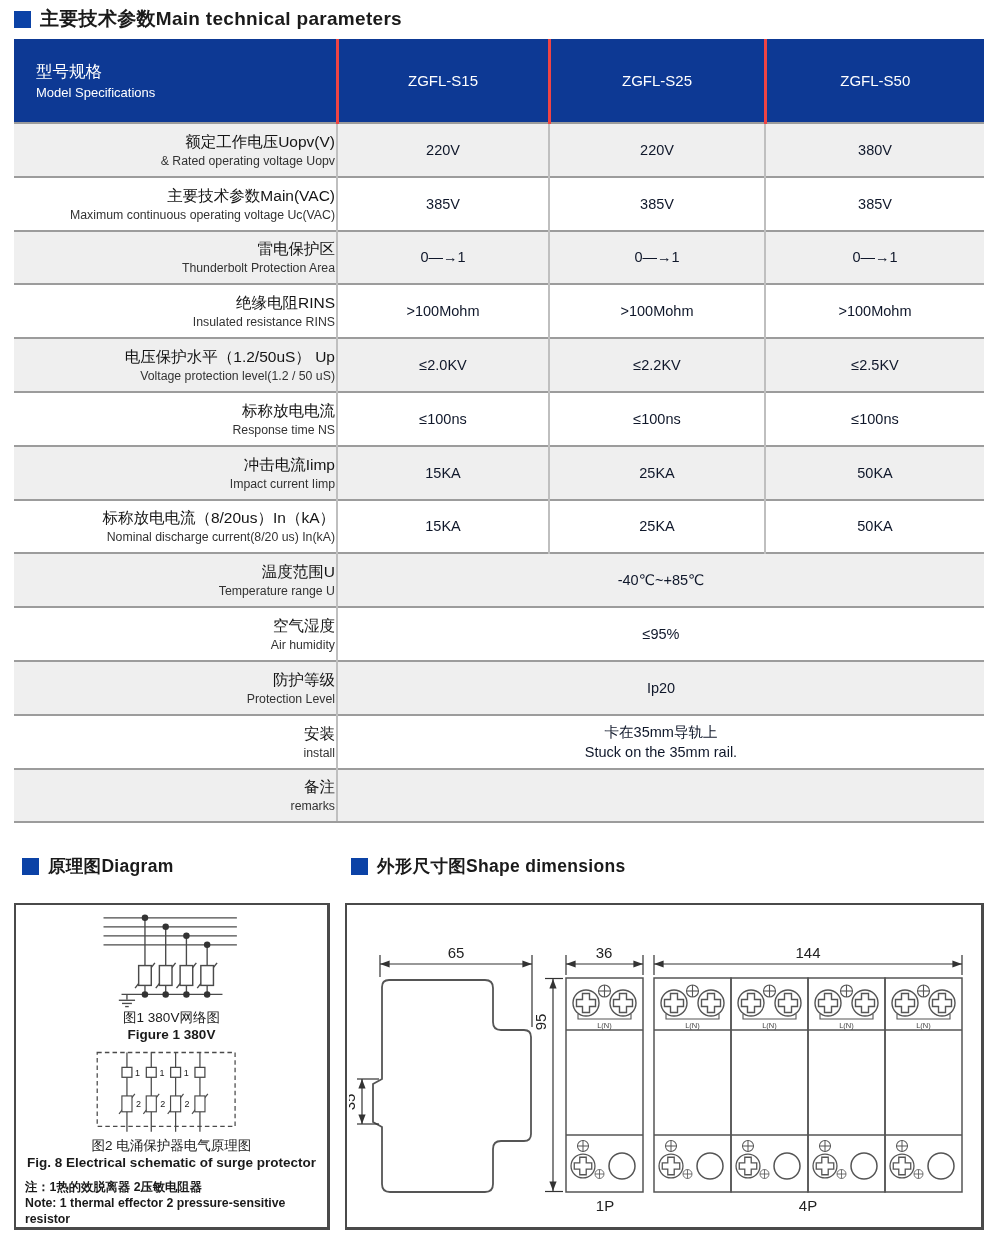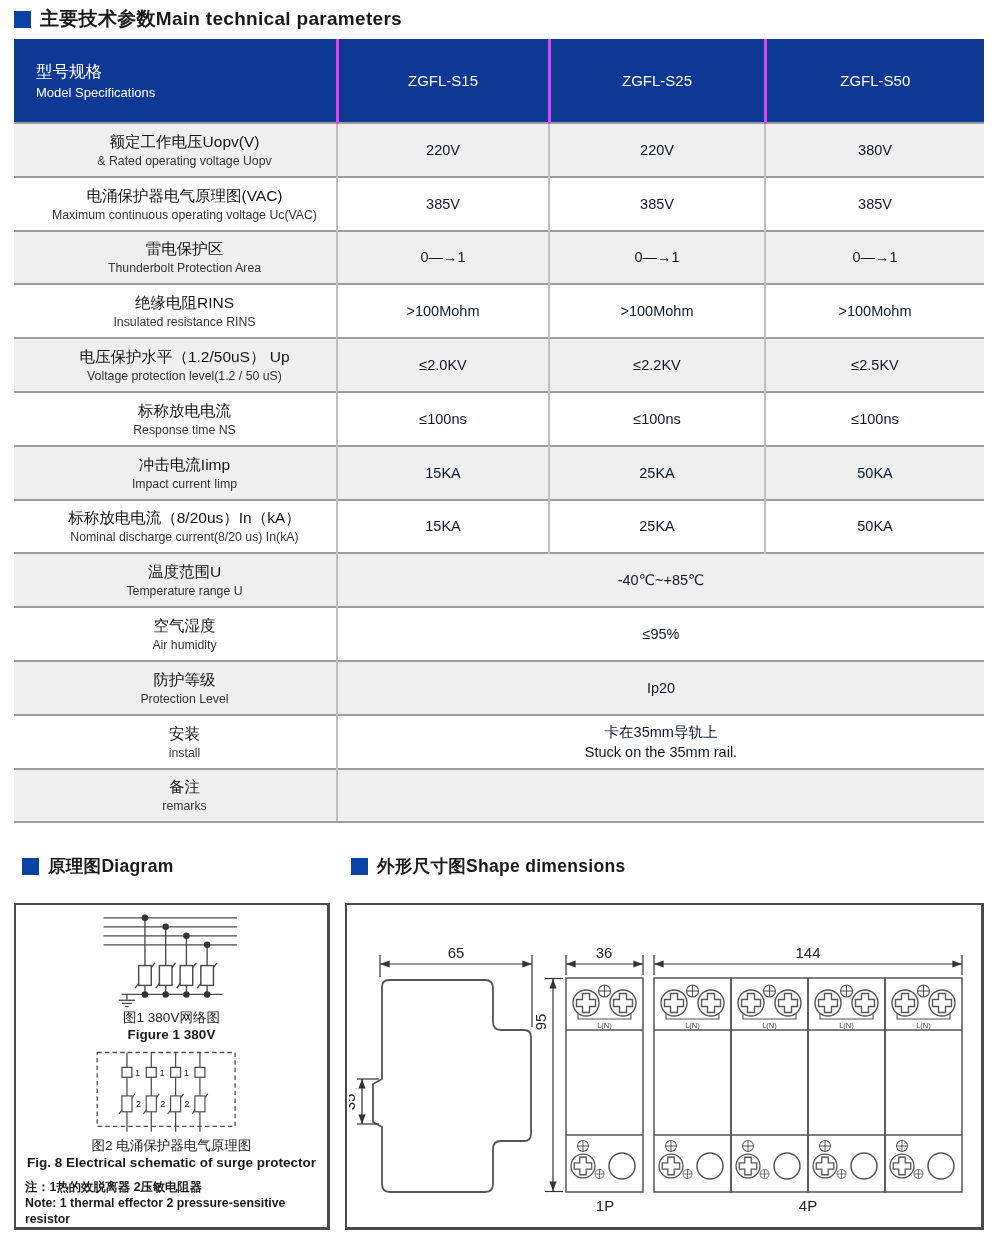--- a/index.html
+++ b/index.html
@@ -23,25 +23,25 @@
   .bullet{width:17px;height:17px;background:var(--accent_blue);flex:0 0 auto;}
   .sec-title h1,.sec-title h2{margin:0;font-size:19px;font-weight:bold;color:#1a1a1a;letter-spacing:0.3px;}
   .sec-title h2{font-size:17.5px;}
   
   table.spec{border-collapse:collapse;width:970px;margin-top:7px;table-layout:fixed;}
   col.c1{width:323px;}col.c2{width:212px;}col.c3{width:216px;}col.c4{width:219px;}
   thead th{background:var(--header_blue);color:#fff;height:84px;font-weight:normal;vertical-align:middle;}
   thead th.model{text-align:left;padding-left:22px;}
   thead th.model .zh{font-size:16.5px;}
   thead th.model .en{font-size:13px;margin-top:2px;}
-  thead th.colhead{font-size:15px;border-left:3px solid #d946ef;}
+  thead th.colhead{font-size:15px;border-left:3px solid #ef4444;}
   tbody td{border-top:2px solid var(--line_dark);height:53.8px;vertical-align:middle;background:#fff;}
   tbody tr:last-child td{border-bottom:2px solid var(--line_dark);}
   tbody tr.g td{background:var(--row_gray);}
-  td.p{padding-left:20px;text-align:center;}
+  td.p{padding-left:20px;text-align:right;}
   td.p .zh{font-size:15.5px;color:#141414;}
   td.p .en{font-size:12.3px;color:#333;margin-top:1px;}
   td.v{border-left:2px solid var(--line_light);text-align:center;font-size:14.5px;color:#0f172a;}
   td.v .l2{margin-top:2px;}
   
   .bottom-heads{display:flex;gap:15px;margin-top:31px;margin-left:8px;}
   .bh-l{width:316px;}.bh-r{width:639px;}
   .boxes{display:flex;gap:15px;margin-top:25px;}
   .dbox{border:2px solid var(--ink);border-right-width:3px;border-bottom-width:3px;background:#fff;}
   .dbox.left{width:316px;height:327px;display:flex;flex-direction:column;align-items:center;padding-top:2px;}
@@ -86,21 +86,21 @@
         <td class="p">
             <div class="zh">额定工作电压Uopv(V)</div>
             <div class="en">&amp; Rated operating voltage Uopv</div>
           </td>
         <td class="v">220V</td>
         <td class="v">220V</td>
         <td class="v">380V</td>
       </tr>
       <tr>
         <td class="p">
-            <div class="zh">电涌保护器电气原理图(VAC)</div>
+            <div class="zh">主要技术参数Main(VAC)</div>
             <div class="en">Maximum continuous operating voltage Uc(VAC)</div>
           </td>
         <td class="v">385V</td>
         <td class="v">385V</td>
         <td class="v">385V</td>
       </tr>
       <tr class="g">
         <td class="p">
             <div class="zh">雷电保护区</div>
             <div class="en">Thunderbolt Protection Area</div>

